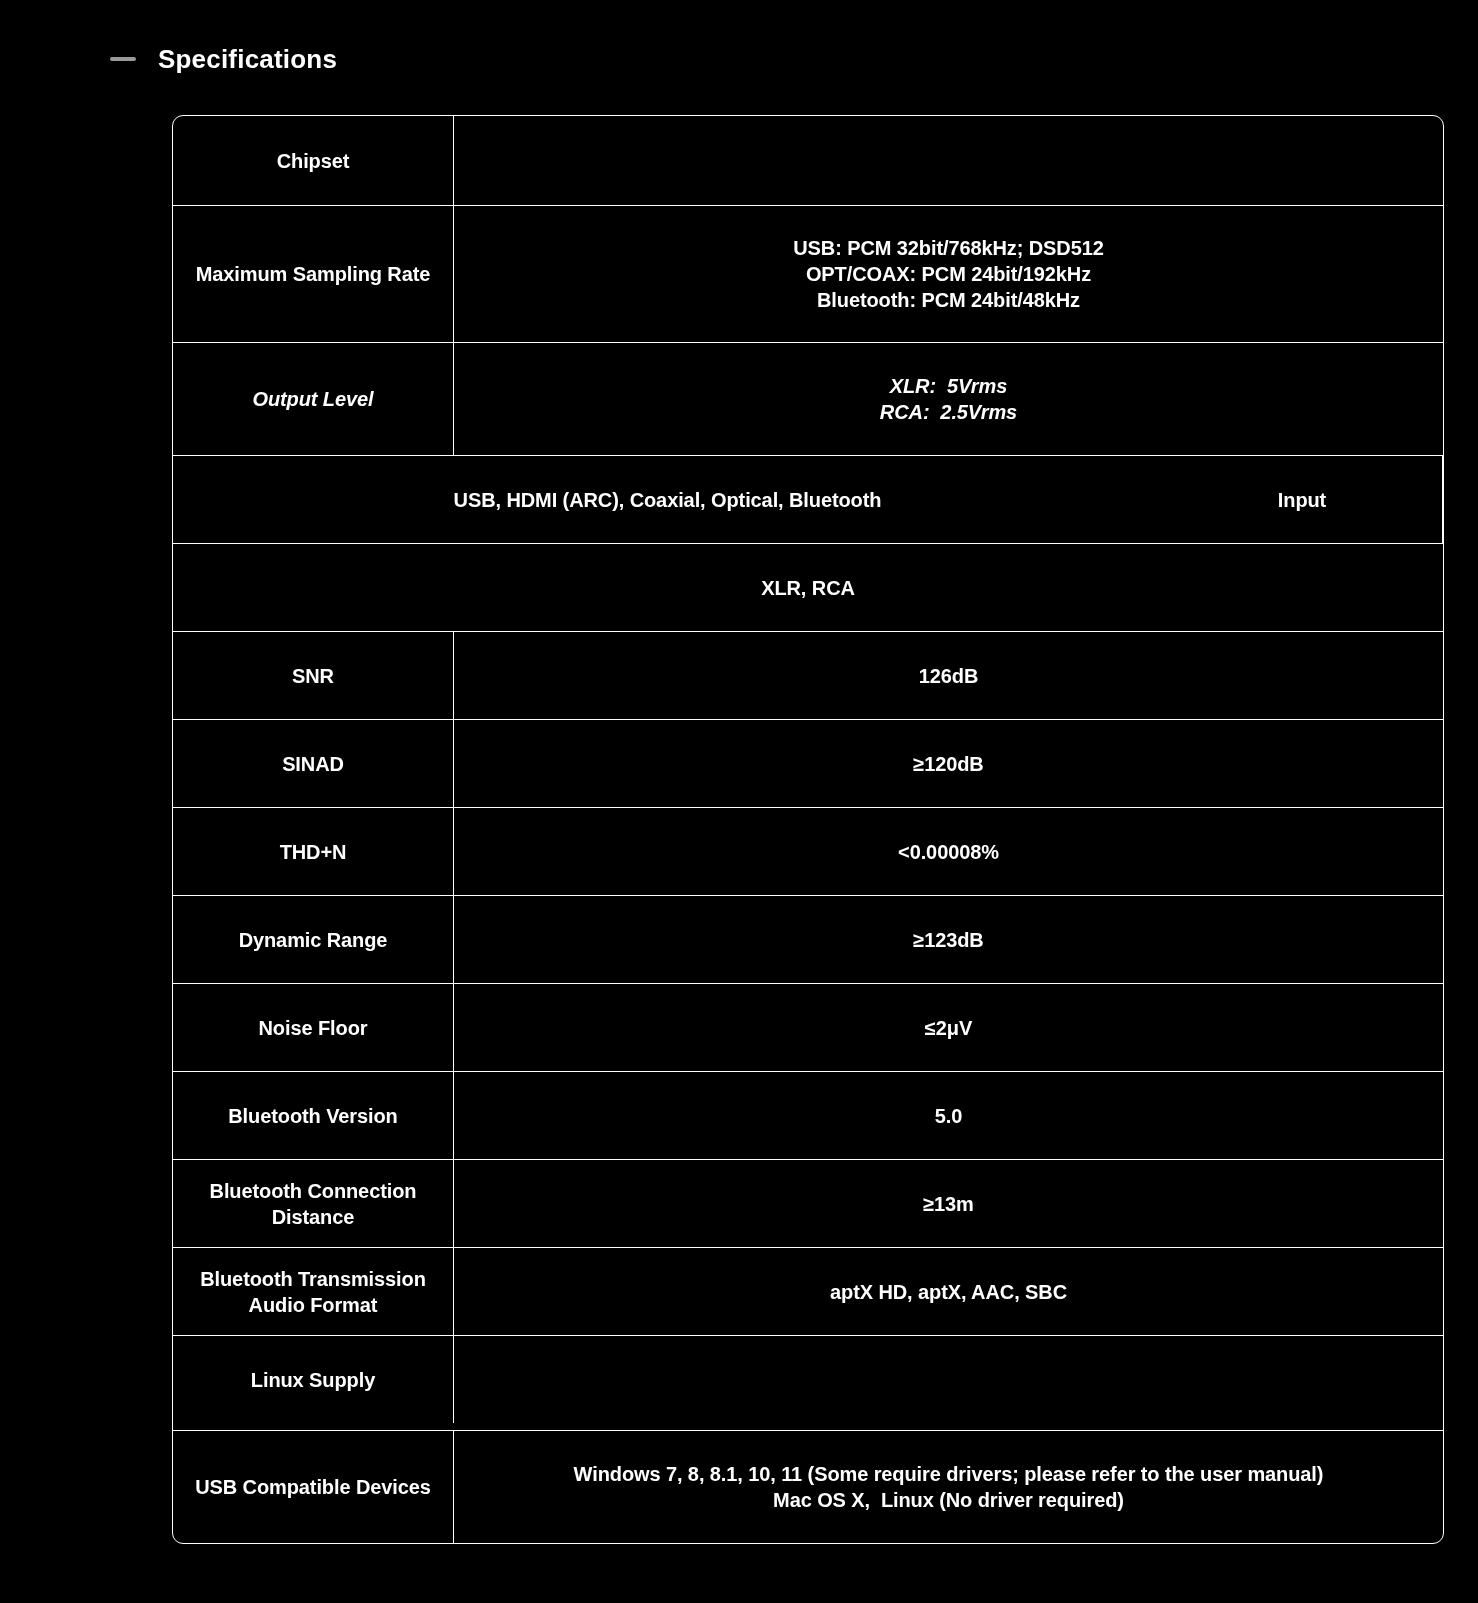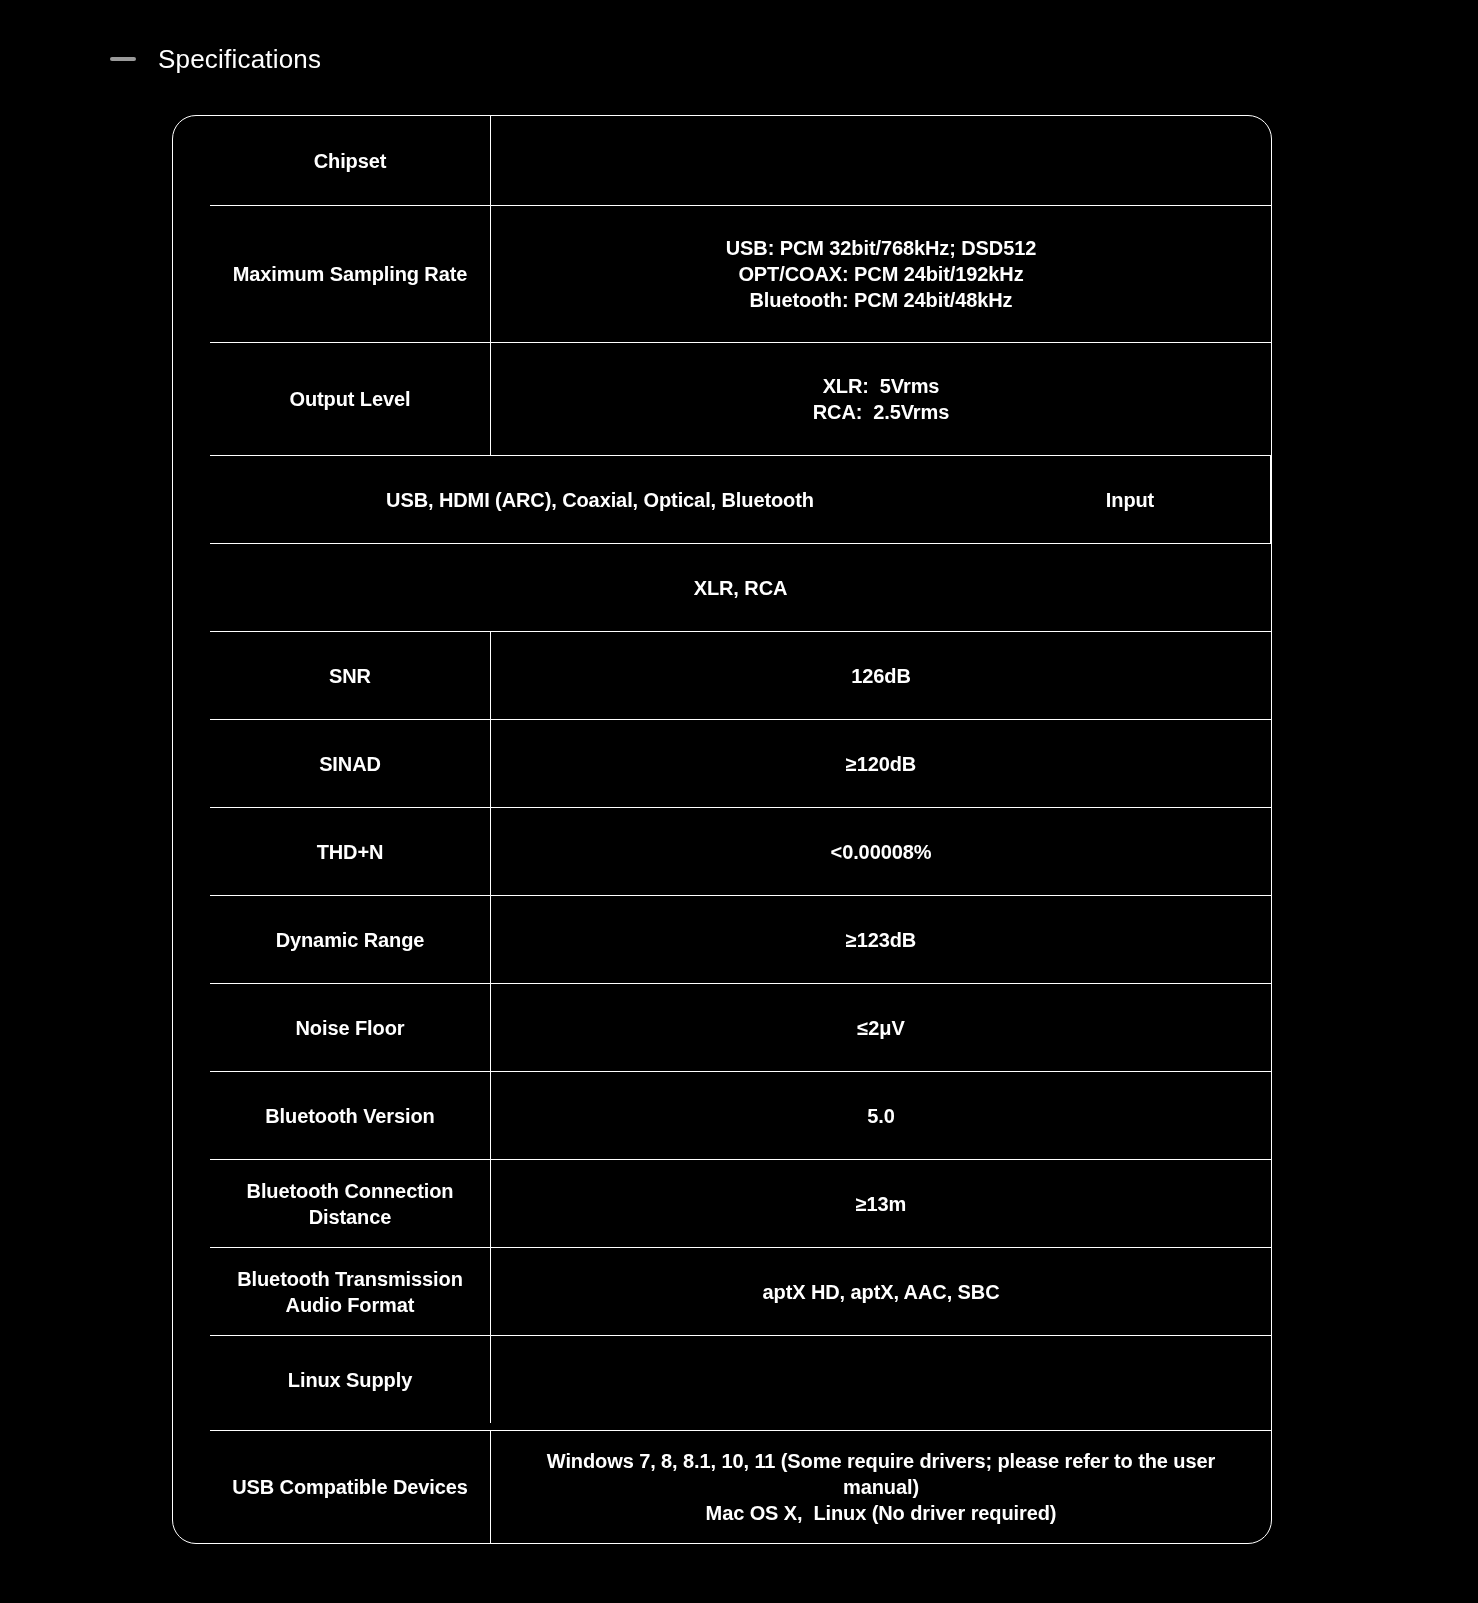--- a/index.html
+++ b/index.html
@@ -27,43 +27,42 @@
     display: inline-block;
     width: 26px;
     height: 4px;
     border-radius: 2px;
     background: var(--icon-color);
     margin-right: 22px;
     cursor: pointer;
   }
   .section-title {
     font-size: 26px;
-    font-weight: 400;
+    font-weight: 700;
     letter-spacing: 0.2px;
     color: var(--text-color);
   }
   .spec-table {
-    width: 1100px;
+    width: 1272px;
     margin: 41px 0 0 172px;
     border: 1px solid var(--border-color);
-    border-radius: 24px;
+    border-radius: 11px;
     overflow: hidden;
     background: var(--page-bg);
-    padding-left: 37px;
   }
   .spec-row {
     display: flex;
     min-height: 88px;
   }
   .spec-row + .spec-row {
     border-top: 1px solid var(--border-color);
   }
   .spec-row:nth-child(1)  { min-height: 89px; }
   .spec-row:nth-child(2)  { min-height: 137px; }
-  .spec-row:nth-child(3)  { min-height: 113px; }
+  .spec-row:nth-child(3)  { min-height: 113px; font-style: italic; }
   .spec-row:nth-child(15) { min-height: 113px; margin-top: 7px; }
   .cell {
     display: flex;
     align-items: center;
     justify-content: center;
     text-align: center;
     font-size: 20px;
     font-weight: 700;
     line-height: 26px;
     letter-spacing: -0.1px;

